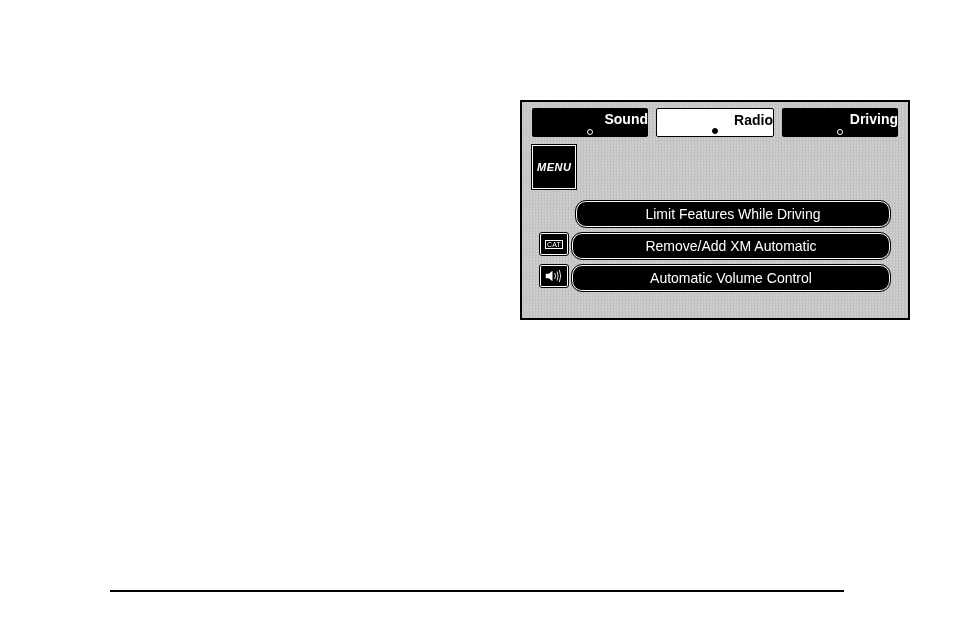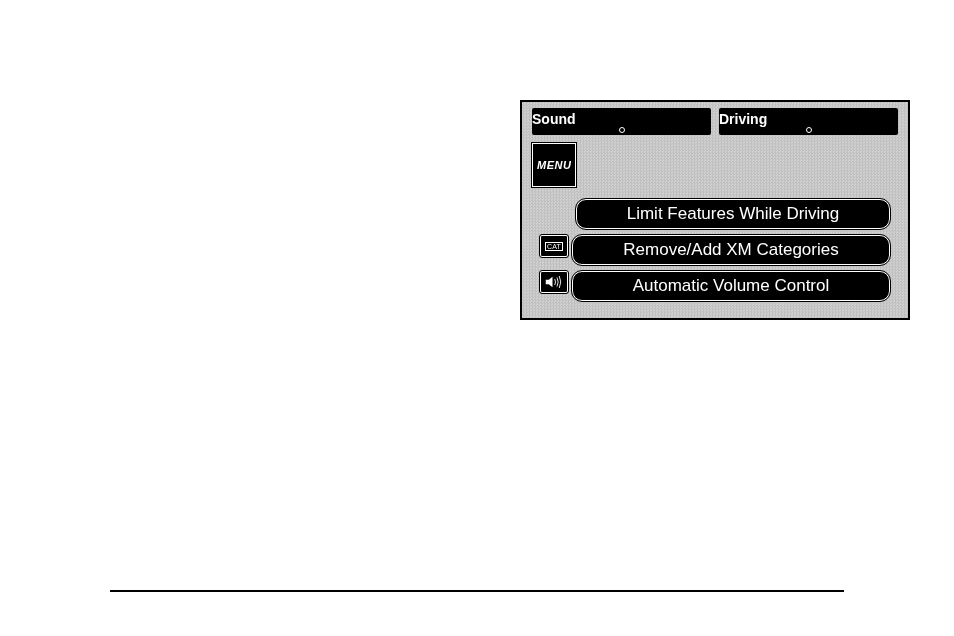--- a/index.html
+++ b/index.html
@@ -27,21 +27,21 @@
     .tab-row {
       display: flex;
       gap: 8px;
       margin-bottom: 8px;
       padding: 0 4px;
     }
     .tab {
       flex: 1;
       background: #000;
       color: #fff;
-      text-align: left;
+      text-align: right;
       font-size: 14px;
       font-weight: bold;
       padding: 3px 0 8px 0;
       border-radius: 2px;
       position: relative;
     }
     .tab.selected {
       background: #fff;
       color: #000;
       border: 1px solid #000;
@@ -99,21 +99,21 @@
     }
     .option-icon-spacer {
       width: 32px;
       flex-shrink: 0;
     }
     .option-button {
       flex: 1;
       background: #000;
       color: #fff;
       text-align: center;
-      font-size: 17px;
+      font-size: 14px;
       padding: 4px 0;
       border-radius: 10px;
       border: 1px solid #fff;
       outline: 1px solid #000;
     }
     .fav-icon-inner {
       position: relative;
       width: 100%;
       height: 100%;
     }
@@ -157,39 +157,43 @@
 </head>
 <body>
 
 <div class="screen-container">
 
   <div class="tab-row">
     <div class="tab">
       <span>Sound</span>
       <span class="tab-indicator"></span>
     </div>
+    <div class="tab selected">
+      <span>Radio</span>
+      <span class="tab-indicator"></span>
+    </div>
     <div class="tab">
       <span>Driving</span>
       <span class="tab-indicator"></span>
     </div>
   </div>
 
   <div class="menu-label">MENU</div>
 
   <div class="option-row">
     <div class="option-icon-spacer"></div>
     <div class="option-button">Limit Features While Driving</div>
   </div>
 
 
   <div class="option-row">
     <div class="option-icon">
       <span class="cat-box">CAT</span>
     </div>
-    <div class="option-button">Remove/Add XM Categories</div>
+    <div class="option-button">Remove/Add XM Automatic</div>
   </div>
 
   <div class="option-row">
     <div class="option-icon">
       <svg class="speaker-svg" viewBox="0 0 24 16">
         <polygon points="1,5 5,5 10,1 10,15 5,11 1,11" fill="#fff"></polygon>
         <path d="M 13 4 Q 15 8 13 12" stroke="#fff" stroke-width="1.2" fill="none"></path>
         <path d="M 16 2 Q 19 8 16 14" stroke="#fff" stroke-width="1.2" fill="none"></path>
         <path d="M 19 0 Q 23 8 19 16" stroke="#fff" stroke-width="1.2" fill="none"></path>
       </svg>

